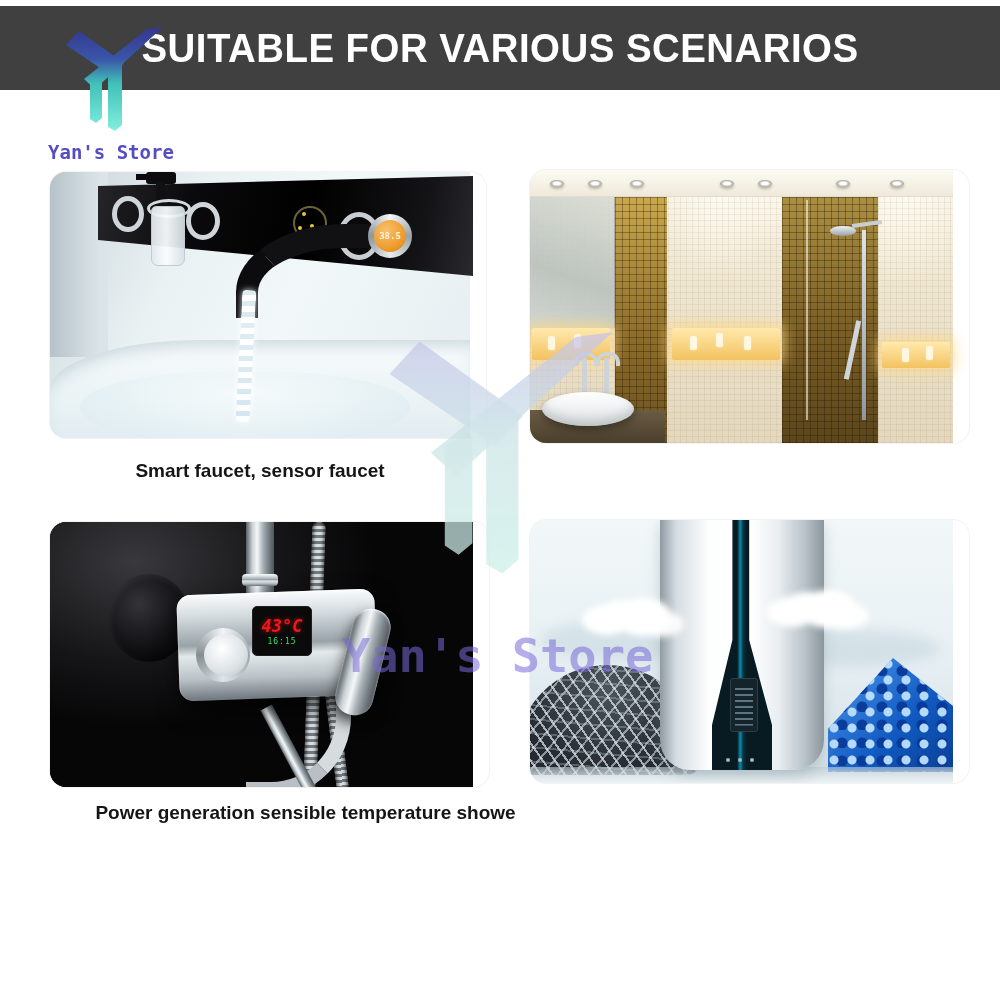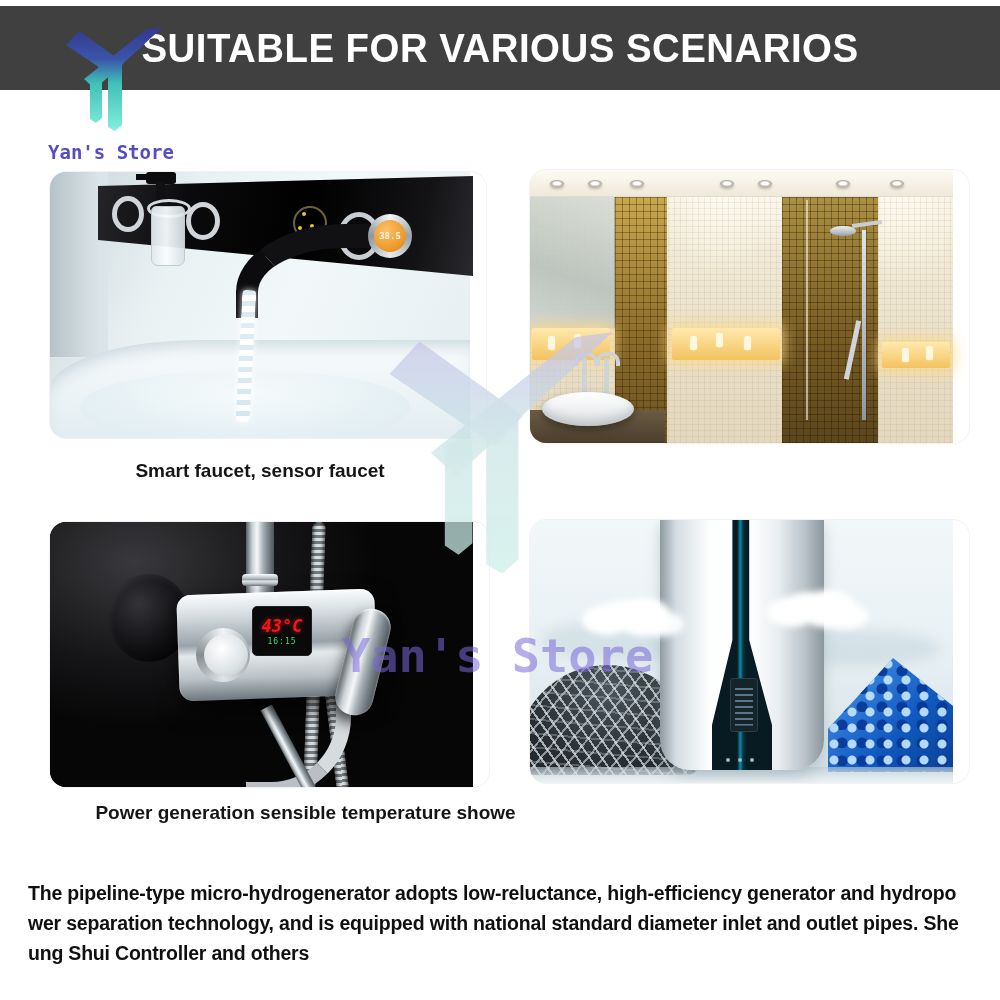--- a/index.html
+++ b/index.html
@@ -313,17 +313,14 @@
         <stop offset="1" stop-color="rgba(205,240,233,0.92)"></stop>
       </linearGradient>
     </defs>
     <polygon points="99,1 83,3 20,53 31,63" fill="url(#lg2)"></polygon>
     <polygon points="2,19 15,5 60,37 48,50" fill="url(#lg2)"></polygon>
     <polygon points="26,50 38,44 38,92 32,97 26,93" fill="url(#lg2)"></polygon>
     <polygon points="44,46 58,38 58,99 51,105 44,101" fill="url(#lg2)"></polygon>
   </svg>
   <div class="wm-text">Yan's Store</div>
 
-  <div class="desc">The pipeline-type micro-hydrogenerator adopts low-reluctance, high-efficiency generator and hydropo
-wer separation technology, and is equipped with national standard diameter inlet and outlet pipes. She
-ung Shui Controller and others</div>
 
 </div>
 
 </body></html>

